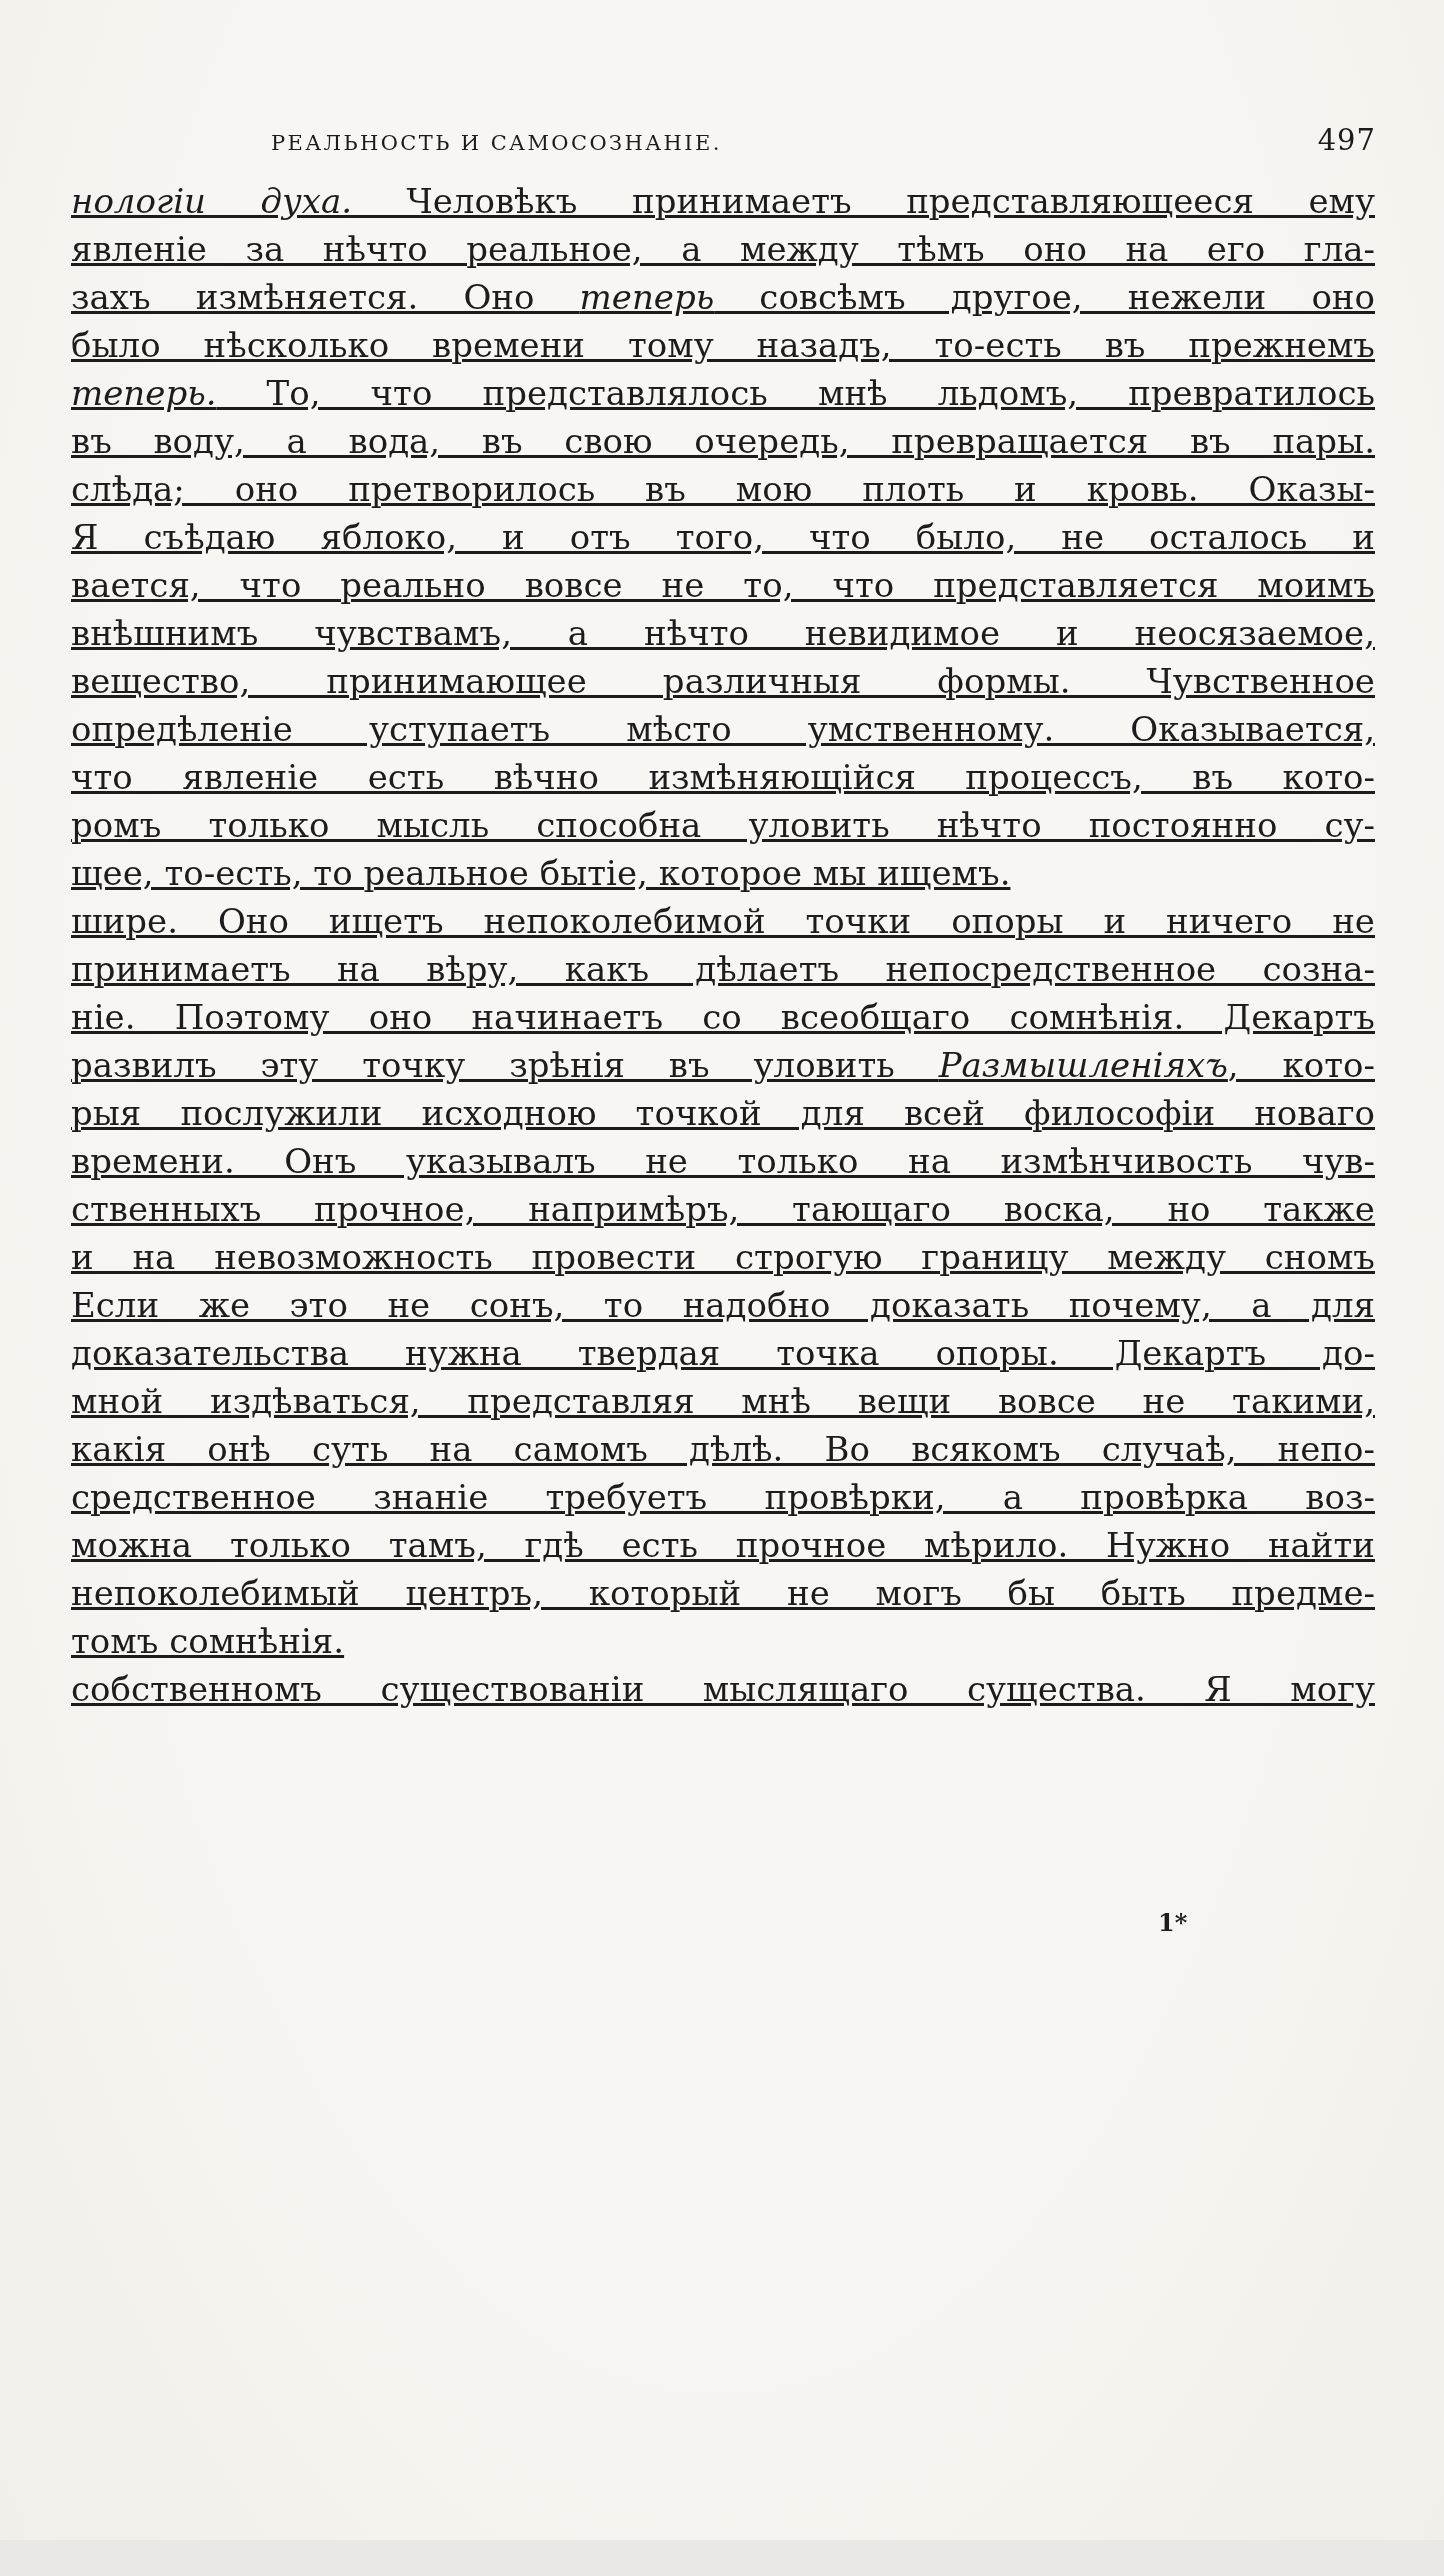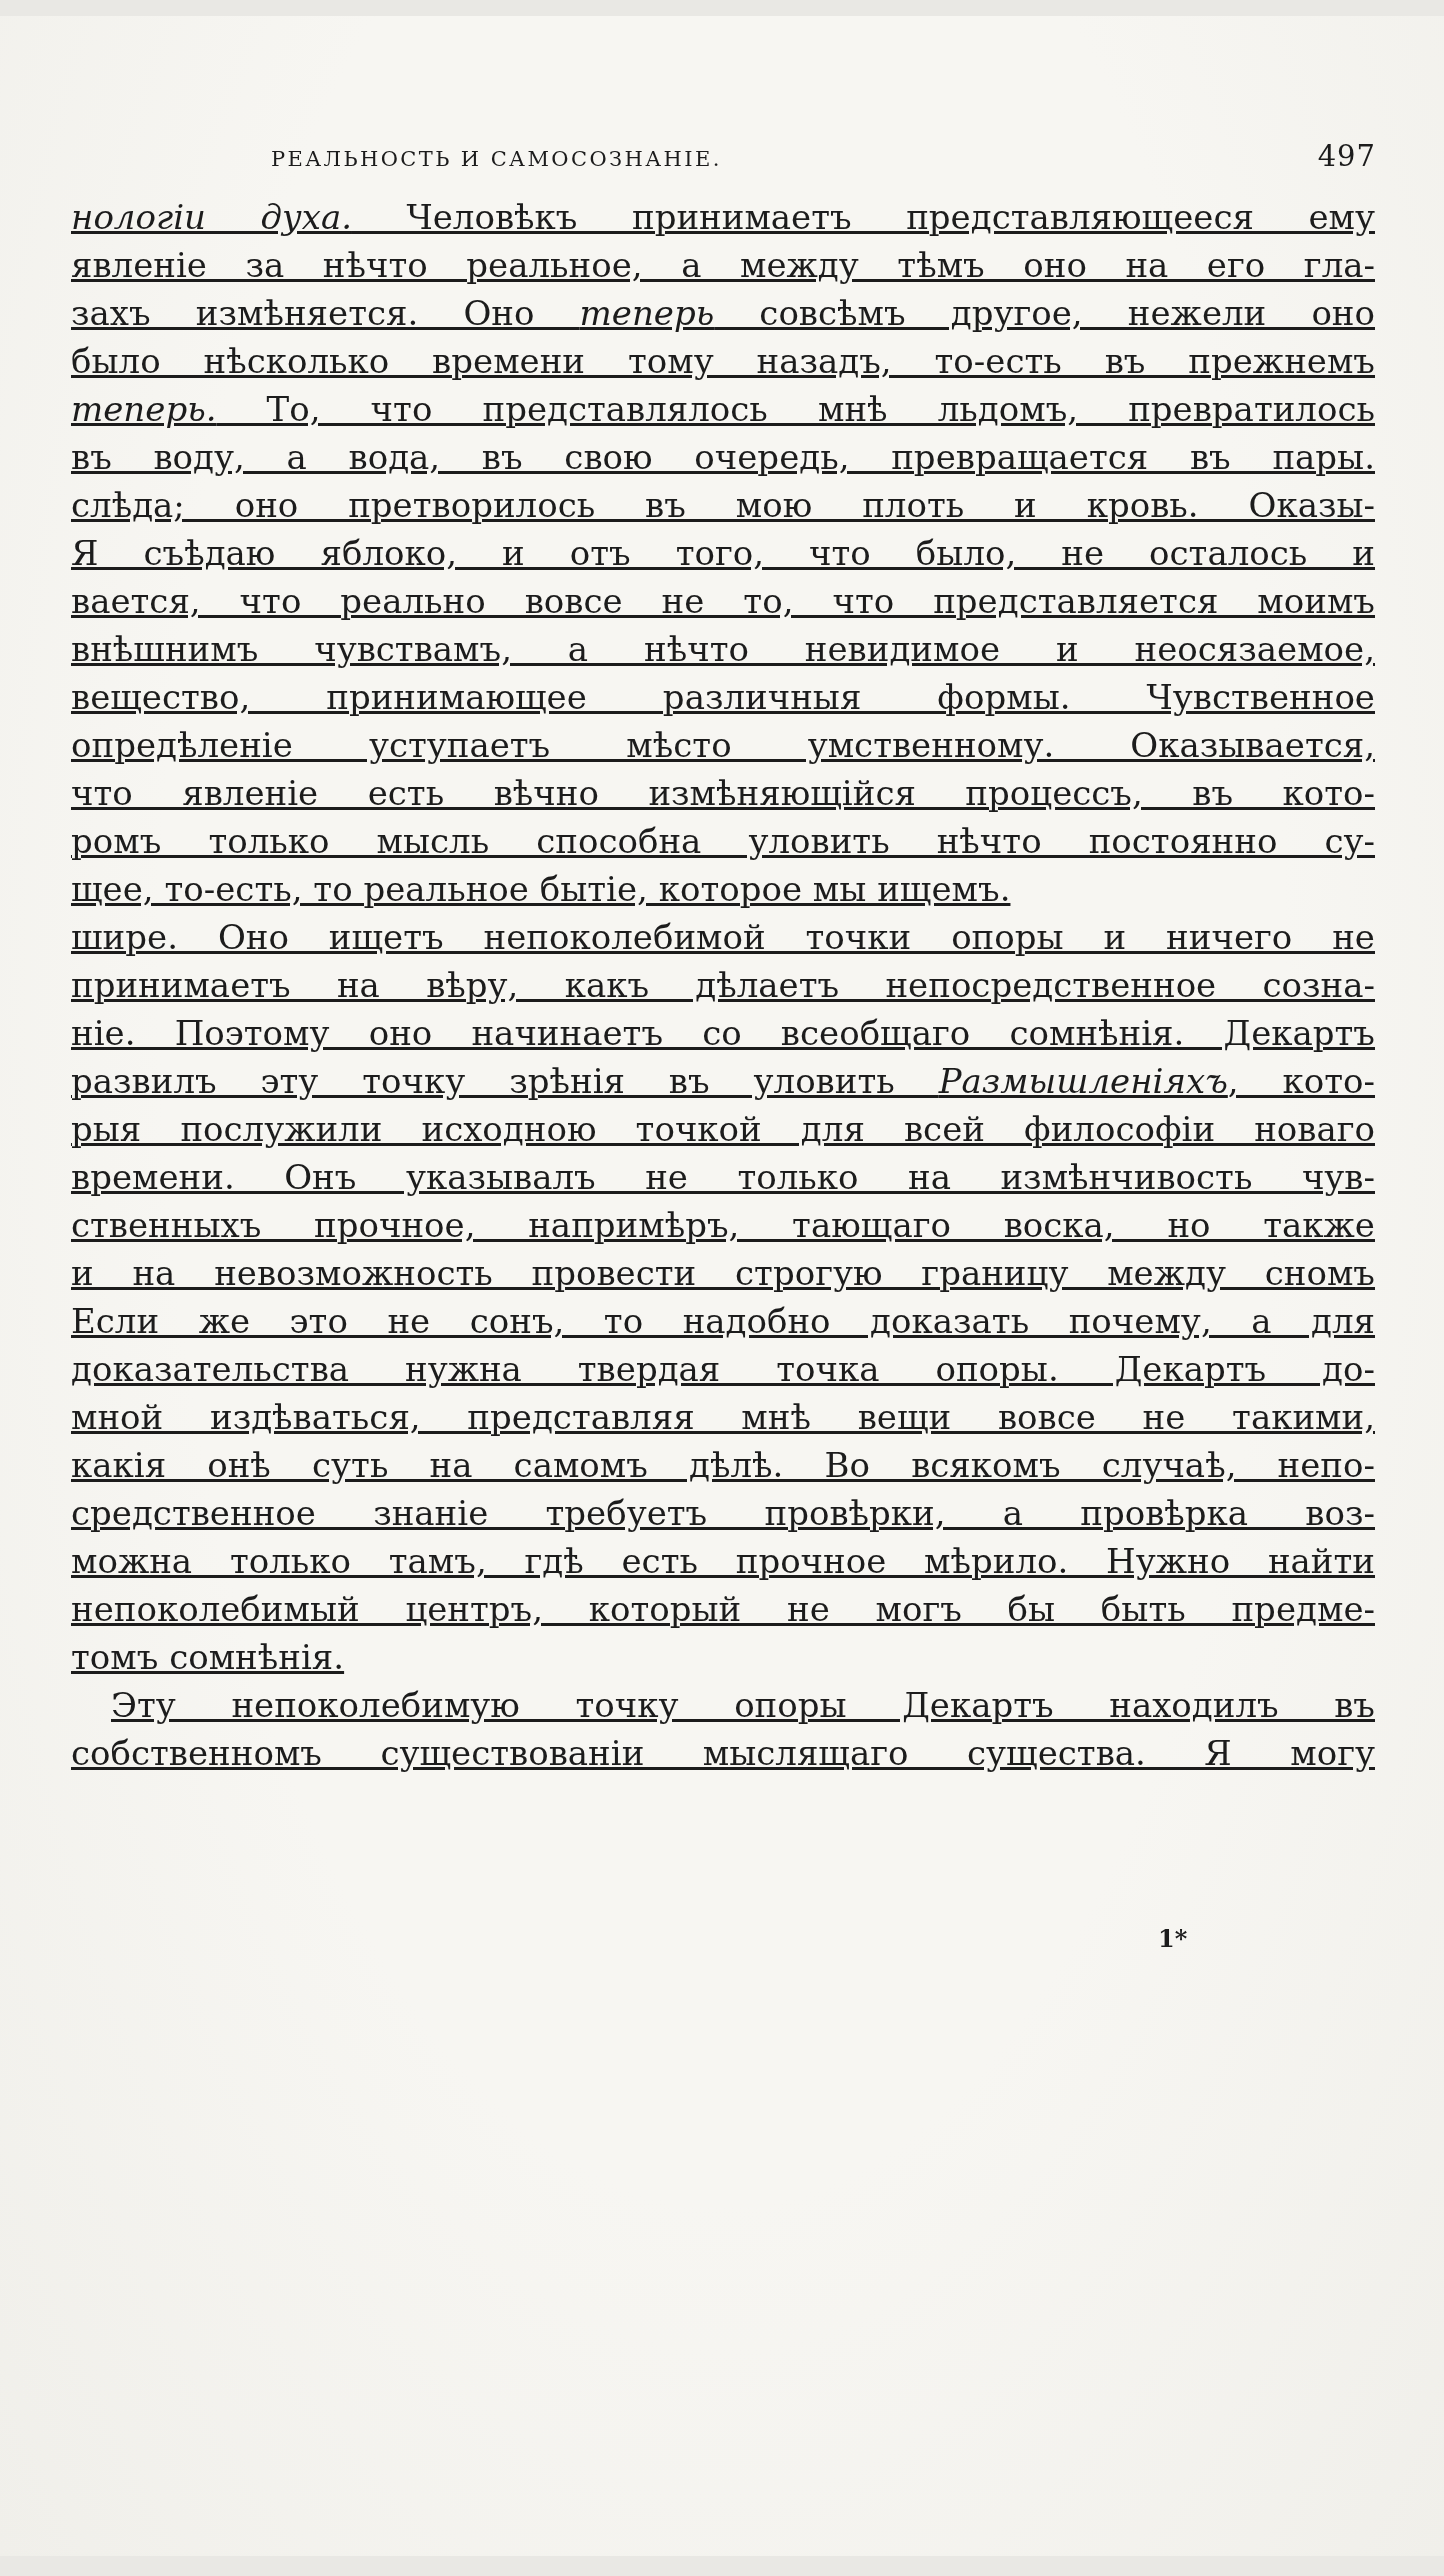--- a/index.html
+++ b/index.html
@@ -4,21 +4,21 @@
 <style>
   html, body {
     margin: 0;
     padding: 0;
     background: #e9e8e4;
   }
   .page {
     position: relative;
     width: 1445px;
     height: 2540px;
-    margin: 16px auto;
+    margin: 0 auto;
     background: radial-gradient(ellipse at 50% 38%, #f7f6f2 55%, #f0efea 100%);
     color: var(--ink, #1c1c1c);
     font-family: "DejaVu Serif", "Liberation Serif", serif;
     overflow: hidden;
   }
   .head-title {
     position: absolute;
     top: 131px;
     left: 271px;
     font-size: 21px;
@@ -101,20 +101,19 @@
         <div class="line"><span class="roman">Если же это не сонъ, то надобно доказать почему, а для</span></div>
         <div class="line"><span class="roman">доказательства нужна твердая точка опоры. Декартъ до-</span></div>
         <div class="line"><span class="roman">мной издѣваться, представляя мнѣ вещи вовсе не такими,</span></div>
         <div class="line"><span class="roman">какія онѣ суть на самомъ дѣлѣ. Во всякомъ случаѣ, непо-</span></div>
         <div class="line"><span class="roman">средственное знаніе требуетъ провѣрки, а провѣрка воз-</span></div>
         <div class="line"><span class="roman">можна только тамъ, гдѣ есть прочное мѣрило. Нужно найти</span></div>
         <div class="line"><span class="roman">непоколебимый центръ, который не могъ бы быть предме-</span></div>
         <div class="line last"><span class="roman">томъ сомнѣнія.</span></div>
       </div>
       <div class="paragraph">
-        <div class="line indent"><span class="roman">Эту непоколебимую точку опоры Декартъ находилъ въ</span></div>
         <div class="line"><span class="roman">собственномъ существованіи мыслящаго существа. Я могу</span></div>
       </div>
     </div>
 
   <div class="signature-mark">1*</div>
 </div>
 
 
 </body></html>

